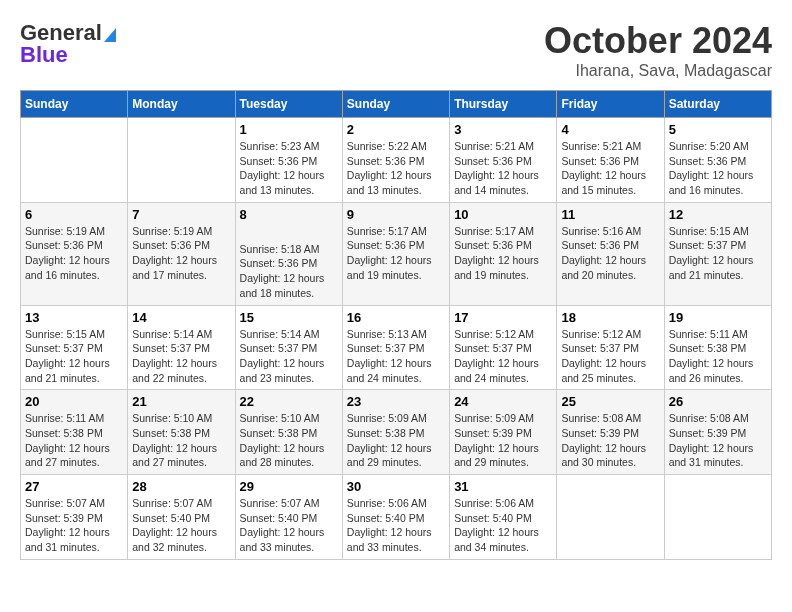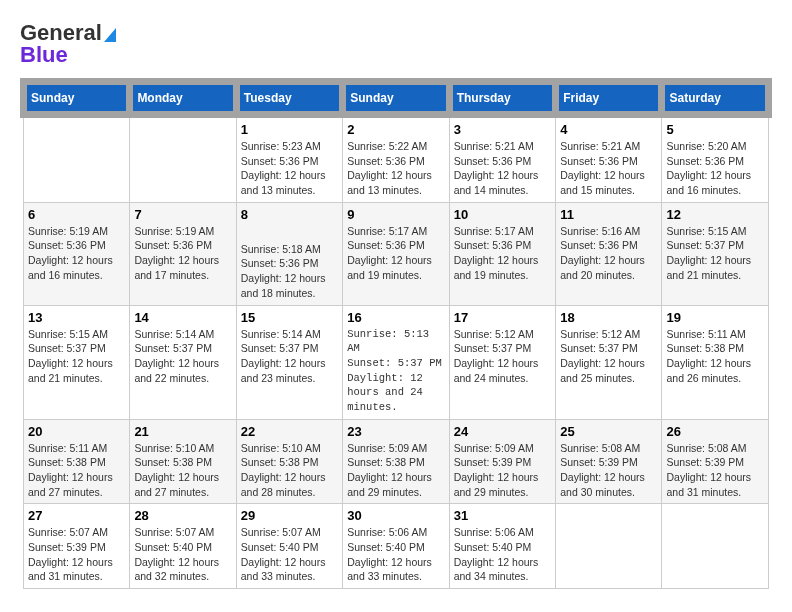--- a/index.html
+++ b/index.html
@@ -38,21 +38,21 @@
       border-collapse: collapse;
       font-size: 11px;
     }
     thead th {
       background-color: #1565c0;
       color: #fff;
       padding: 6px 4px;
       text-align: left;
       font-size: 12px;
       font-weight: bold;
-      border: 7px solid #a3a3a3;
+      border: 1px solid #a3a3a3;
     }
     tbody td {
       border: 1px solid #ccc;
       vertical-align: top;
       padding: 4px;
       min-height: 70px;
       width: 107px;
     }
     tbody tr:nth-child(even) td {
       background-color: #f5f5f5;
@@ -77,20 +77,24 @@
 </head>
 <body>
 
 <div class="header-section">
   <div class="logo">
     <div style="display:flex; align-items:flex-end; gap:2px;">
       <span style="font-size:22px; font-weight:bold; color:#333;">General</span>
       <div style="width:0; height:0; border-left:12px solid transparent; border-bottom:14px solid #1e88e5; margin-bottom:4px;"></div>
     </div>
     <span style="font-size:22px; font-weight:bold; color:#6d28d9; margin-top:-4px;">Blue</span>
+  </div>
+  <div class="title-section">
+    <div class="month-title">October 2024</div>
+    <div class="location-title">Iharana, Sava, Madagascar</div>
   </div>
 </div>
 
 <table>
   <thead>
     <tr>
     <th>Sunday</th>
         <th>Monday</th>
         <th>Tuesday</th>
         <th>Sunday</th>
@@ -192,21 +196,21 @@
 Daylight: 12 hours and 22 minutes.</div>
         </td>
         <td>
           <div class="day-number">15</div>
           <div class="day-info" style="white-space: pre-line;">Sunrise: 5:14 AM
 Sunset: 5:37 PM
 Daylight: 12 hours and 23 minutes.</div>
         </td>
         <td>
           <div class="day-number">16</div>
-          <div class="day-info" style="white-space: pre-line; font-family: Liberation Mono, monospace;">Sunrise: 5:13 AM
+          <div class="day-info" style="white-space: pre-line;">Sunrise: 5:13 AM
 Sunset: 5:37 PM
 Daylight: 12 hours and 24 minutes.</div>
         </td>
         <td>
           <div class="day-number">17</div>
           <div class="day-info" style="white-space: pre-line;">Sunrise: 5:12 AM
 Sunset: 5:37 PM
 Daylight: 12 hours and 24 minutes.</div>
         </td>
         <td>

